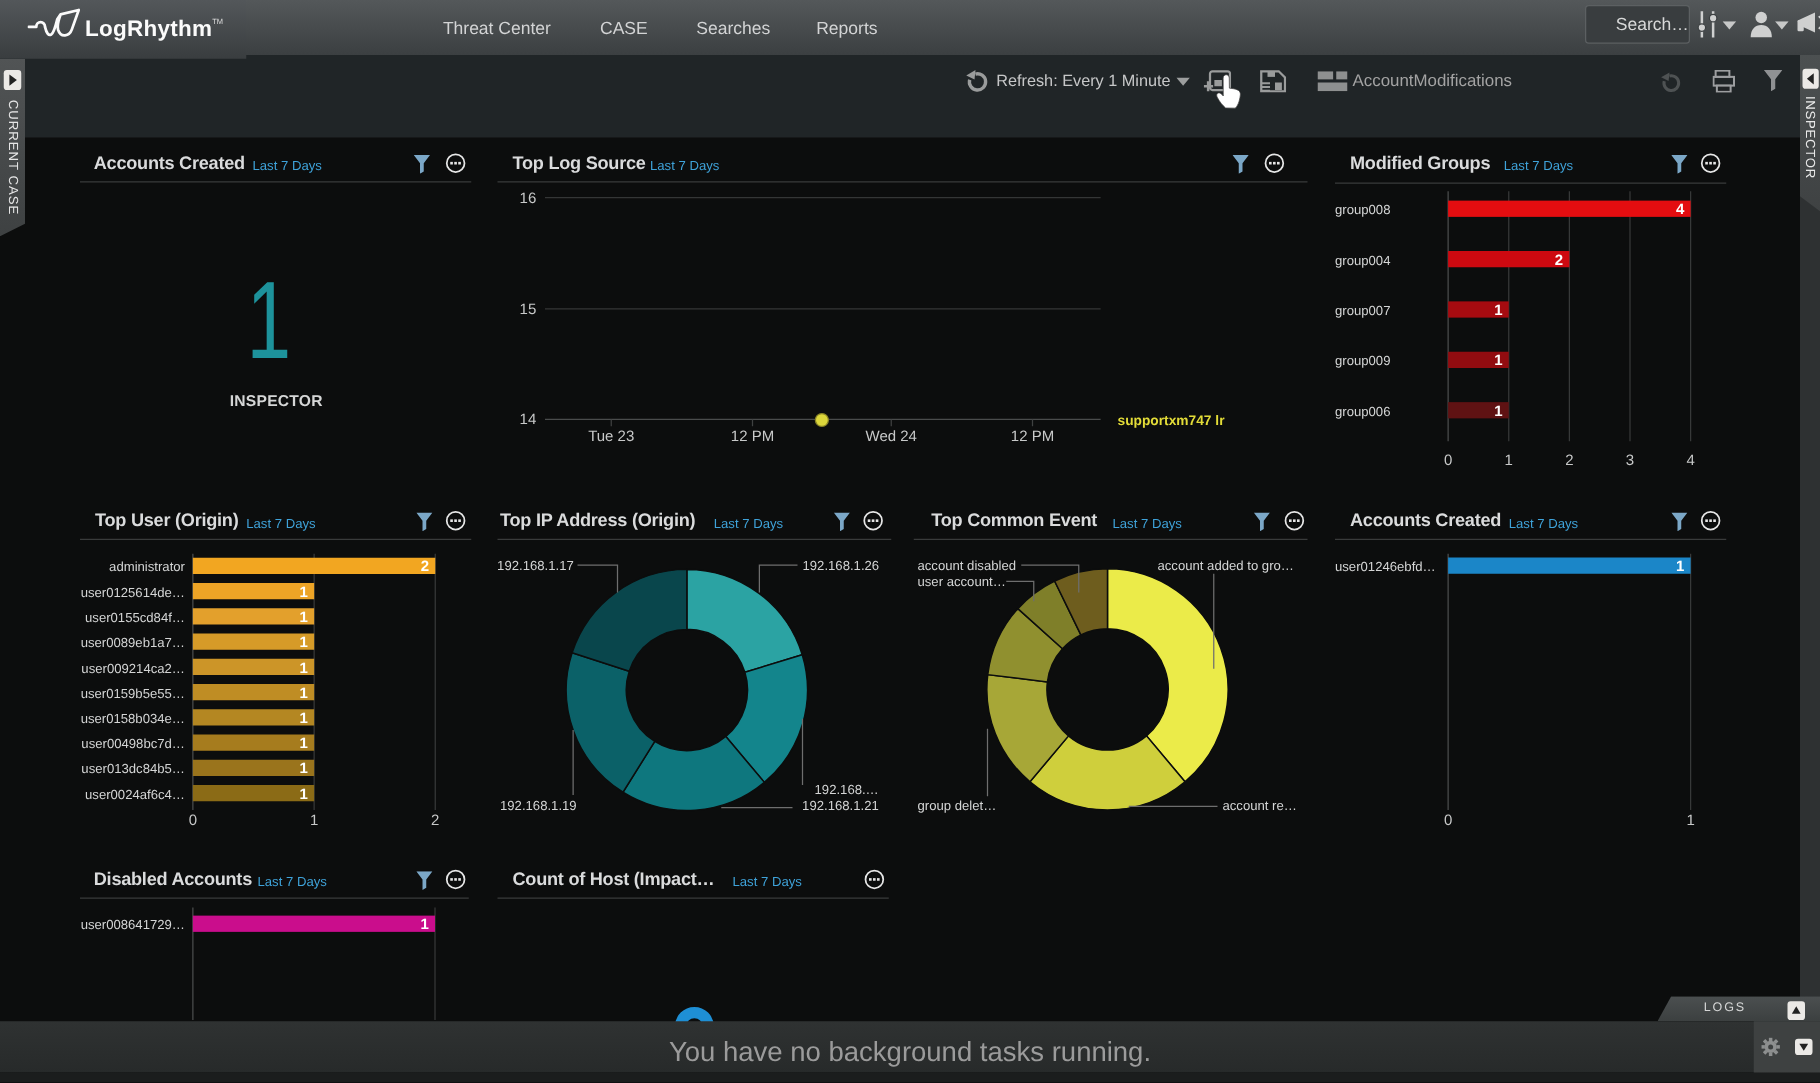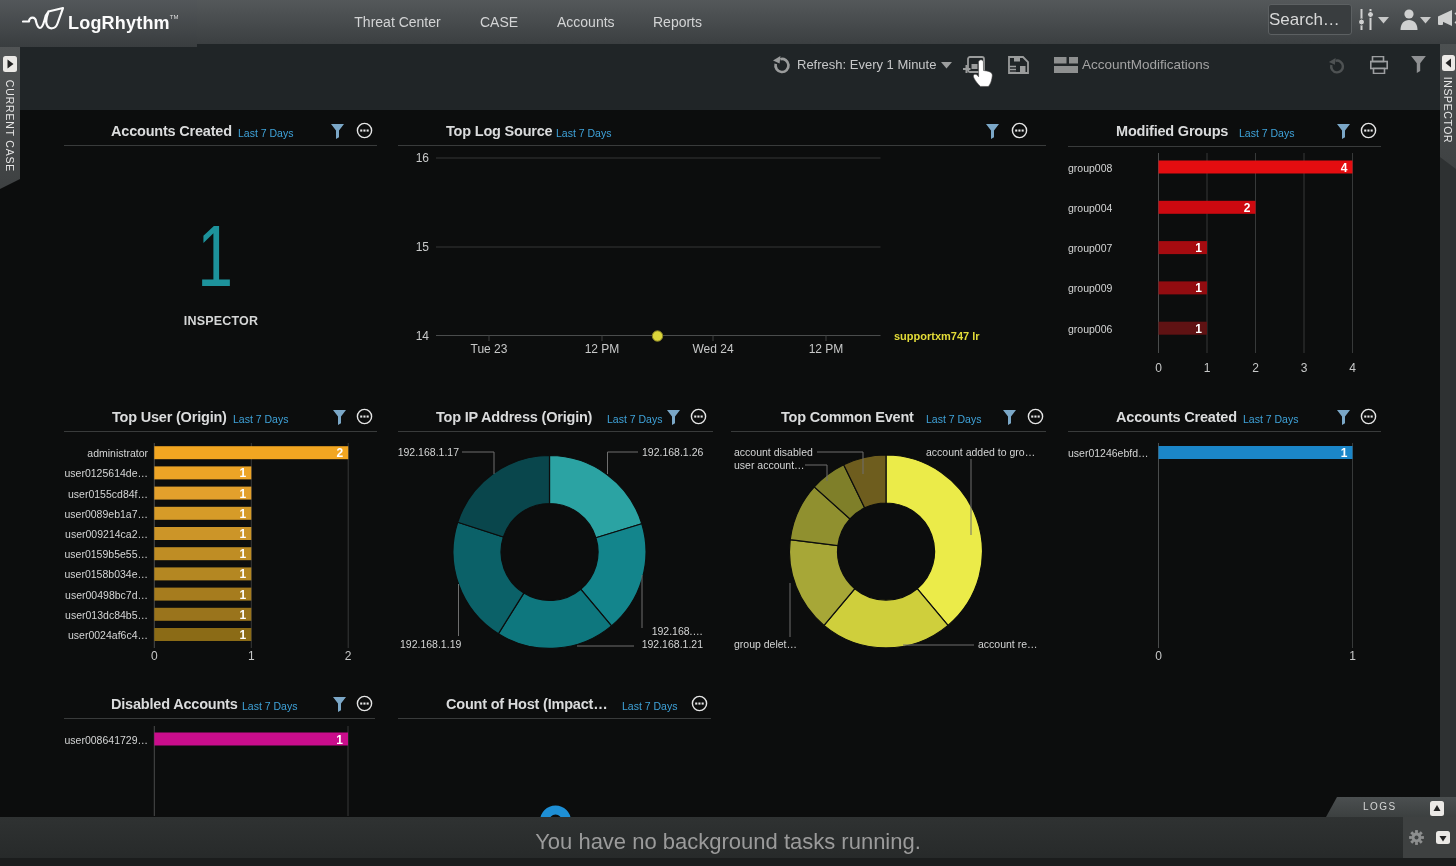--- a/index.html
+++ b/index.html
@@ -1,21 +1,21 @@
 <!DOCTYPE html>
 <html><head><meta charset="utf-8">
 <style>
 * { margin:0; padding:0; box-sizing:border-box; }
 html,body { width:1456px; height:866px; overflow:hidden; background:#0c0d0d;
   font-family:"Liberation Sans", sans-serif; }
 #root { position:relative; width:1456px; height:866px; }
 .abs { position:absolute; }
 
 #content { position:absolute; left:0; top:110px; width:1456px; height:756px; background:#0c0d0d; }
-.ptitle { position:absolute; font-size:14.5px; font-weight:bold; color:#dadbdc; white-space:nowrap; letter-spacing:-0.2px;margin-left:36px; }
+.ptitle { position:absolute; font-size:14.5px; font-weight:bold; color:#dadbdc; white-space:nowrap; letter-spacing:-0.2px; }
 .l7d { position:absolute; top:3.5px; font-size:10.5px; font-weight:normal; color:#3FA3DA; letter-spacing:0; white-space:nowrap; }
 .ul { position:absolute; height:1px; background:#393b3b; }
 #bignum { position:absolute; left:145px; top:95px; width:140px; text-align:center;
   font-size:88px; color:#1D929B; font-weight:normal; transform:scaleX(0.73); }
 #accounts { position:absolute; left:151px; top:204px; width:140px; text-align:center;
   font-size:12.5px; font-weight:bold; color:#d5d6d6; letter-spacing:0.2px; }
 .ax { font-size:12px; fill:#c8c9c9; font-family:"Liberation Sans",sans-serif; }
 .ax2 { font-size:12px; fill:#c8c9c9; font-family:"Liberation Sans",sans-serif; }
 .lab { font-size:10.5px; fill:#d4d5d5; font-family:"Liberation Sans",sans-serif; }
 .val { font-size:12px; font-weight:bold; fill:#fff; font-family:"Liberation Sans",sans-serif; }
@@ -26,21 +26,21 @@
   background:linear-gradient(#54585a,#3b3f41); z-index:30;margin-left:21px; }
 #logoArea { position:absolute; left:0; top:0; width:197px; height:47px;
   background:linear-gradient(#53575a,#393d3f); z-index:32; }
 #logoText { position:absolute; left:68px; top:13px; font-size:18px; font-weight:bold; color:#fbfbfb; letter-spacing:0.2px; }
 #logoTm { font-size:6px; font-weight:normal; vertical-align:10px; color:#dddddd; letter-spacing:0; }
 .navtab { position:absolute; top:0; height:44px; line-height:44px; font-size:14px; color:#d3d4d5; text-align:center; z-index:31; }
 #tabActive { position:absolute; left:197px; top:0; width:115px; height:47px; line-height:46px;
   background:linear-gradient(#2f3132,#242627); color:#e4e5e5; font-size:14px; text-align:center; z-index:32; }
 #searchBox { position:absolute; left:1247px; top:4px; width:84px; height:31px; line-height:29px;
   background:#393d3f; border:1px solid #5c6062; border-radius:3px; color:#d8d9d9;
-  font-size:17px; text-align:left; z-index:33; }
+  font-size:14px; text-align:right; z-index:33; }
 
 #toolbar { position:absolute; left:0; top:44px; width:1456px; height:66px; background:#202527; z-index:20; }
 .tbtext { position:absolute; font-size:13.5px; color:#c6c7c8; white-space:nowrap; }
 
 #botbar { position:absolute; left:0; top:817px; width:1456px; height:41px;
   background:linear-gradient(#2f3232,#272a2a); z-index:40; }
 #botbar .msg { position:absolute; left:0; top:12px; width:1456px; text-align:center;
   font-size:22px; color:#9b9b9b; }
 #botstrip { position:absolute; left:0; top:858px; width:1456px; height:8px; background:#1b1d1d; z-index:41; }
 #botright { position:absolute; left:1403px; top:817px; width:53px; height:41px; background:#3e4141; z-index:42; }
@@ -333,21 +333,21 @@
       <rect x="3.5" y="12.5" width="11" height="5" fill="#1f2224" stroke="#9c9ea0" stroke-width="1.6"></rect>
     </svg>
     <svg class="abs" style="left:1411px;top:12px" width="15" height="17" viewBox="0 0 13 15">
       <path d="M0 0 H13 L8 6.5 V13.2 L5 15 V6.5 Z" fill="#8f9193"></path>
     </svg>
   </div>
 
   <div id="nav">
     <div class="navtab" style="left:332px;width:89px">Threat Center</div>
     <div class="navtab" style="left:459px;width:38px">CASE</div>
-    <div class="navtab" style="left:536px;width:56px">Accounts</div>
+    <div class="navtab" style="left:536px;width:56px">Searches</div>
     <div class="navtab" style="left:630px;width:53px">Reports</div>
     <div id="searchBox">Search…</div>
     <svg class="abs" style="left:1337px;top:8px;z-index:33" width="17" height="23" viewBox="0 0 17 23">
       <path d="M3.5 1 V22 M12.5 1 V22" stroke="#cfd0d0" stroke-width="2"></path>
       <circle cx="3.5" cy="14" r="3" fill="#cfd0d0" stroke="#3b3f41" stroke-width="1"></circle>
       <circle cx="12.5" cy="6.5" r="3" fill="#cfd0d0" stroke="#3b3f41" stroke-width="1"></circle>
     </svg>
     <svg class="abs" style="left:1357px;top:17px;z-index:33" width="11" height="7" viewBox="0 0 11 7">
         <path d="M0 0 H11 L5.5 6.5 Z" fill="#c7c8c8"></path>
       </svg>

